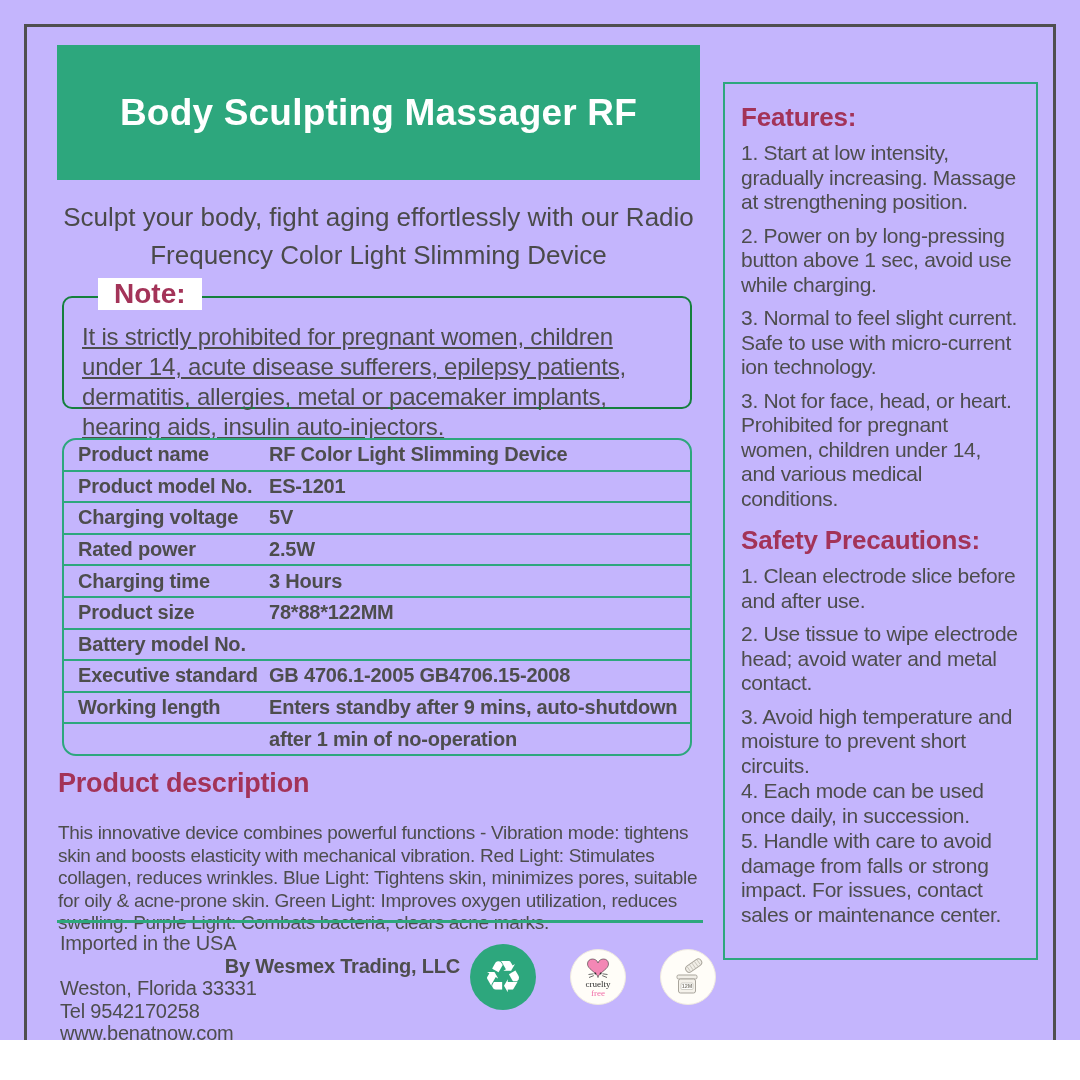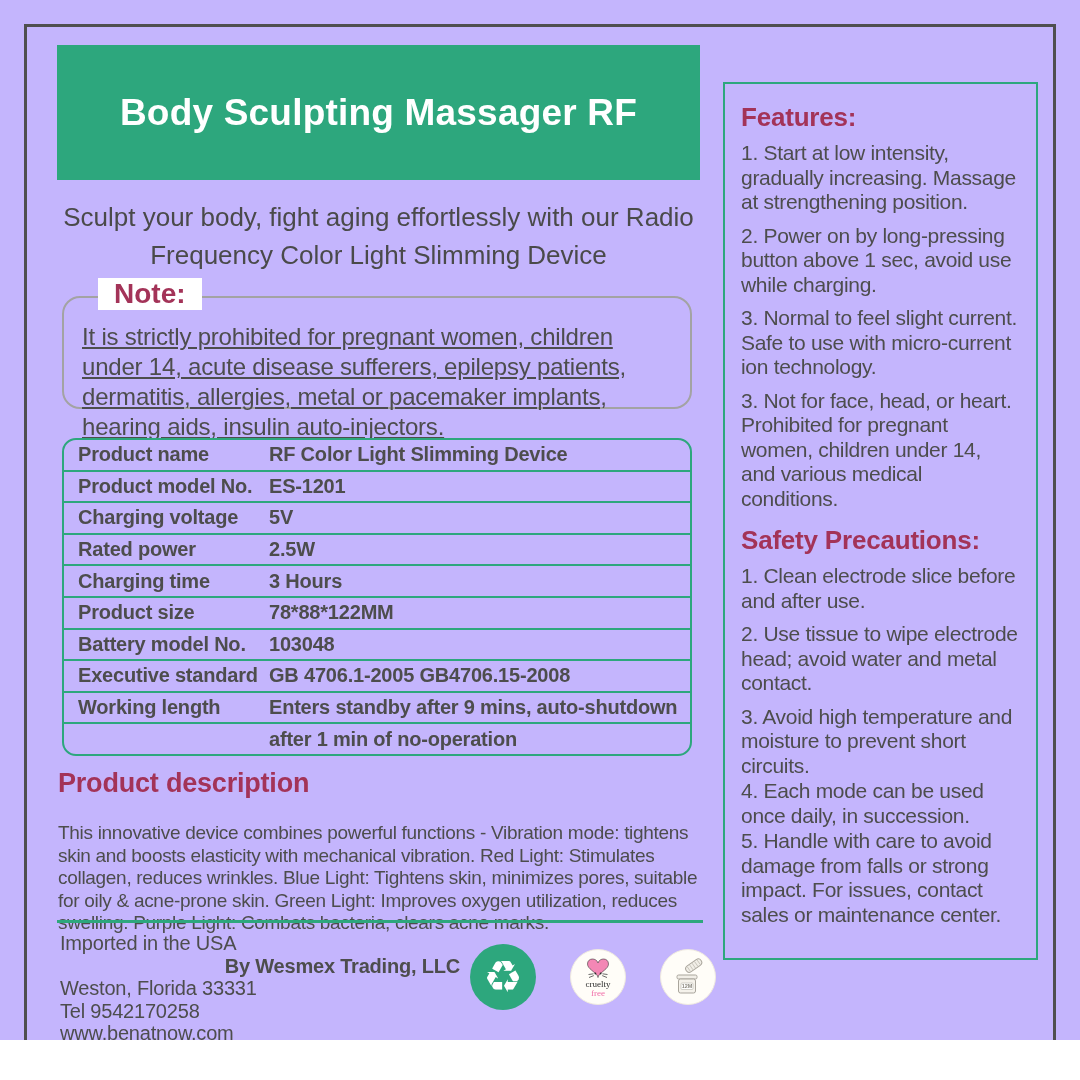--- a/index.html
+++ b/index.html
@@ -22,21 +22,21 @@
   .header-box .t-line {
     color:#ffffff; font-size:37px; font-weight:700; line-height:47px;
     letter-spacing:0.2px; text-align:center;
   }
   .subtitle {
     position:absolute; left:57px; top:198px; width:643px;
     font-size:26px; line-height:38px; color:#4a4a4a; text-align:center;
   }
   .note-box {
     position:absolute; left:62px; top:296px; width:630px; height:113px;
-    border:2px solid #a3a3a3; border-radius:18px;
+    border:2px solid #15803d; border-radius:10px;
   }
   .note-title {
     position:absolute; top:-20px; left:34px; background:#ffffff;
     padding:0 16px; font-size:28px; font-weight:700; color:#a33358;
   }
   .note-text {
     padding:24px 18px 0 18px; font-size:24px; line-height:30px;
     color:#4d4d4d; letter-spacing:-0.2px;text-decoration:underline;
   }
   .spec-table {
@@ -136,21 +136,20 @@
     <div class="spec-row">
       <div class="spec-label">Charging time</div>
       <div class="spec-value">3 Hours</div>
     </div>
     <div class="spec-row">
       <div class="spec-label">Product size</div>
       <div class="spec-value">78*88*122MM</div>
     </div>
     <div class="spec-row">
       <div class="spec-label">Battery model No.</div>
-      <div class="spec-value">103048</div>
     </div>
     <div class="spec-row">
       <div class="spec-label">Executive standard</div>
       <div class="spec-value">GB 4706.1-2005 GB4706.15-2008</div>
     </div>
     <div class="spec-row">
       <div class="spec-label">Working length</div>
       <div class="spec-value">Enters standby after 9 mins, auto-shutdown</div>
     </div>
     <div class="spec-row">

